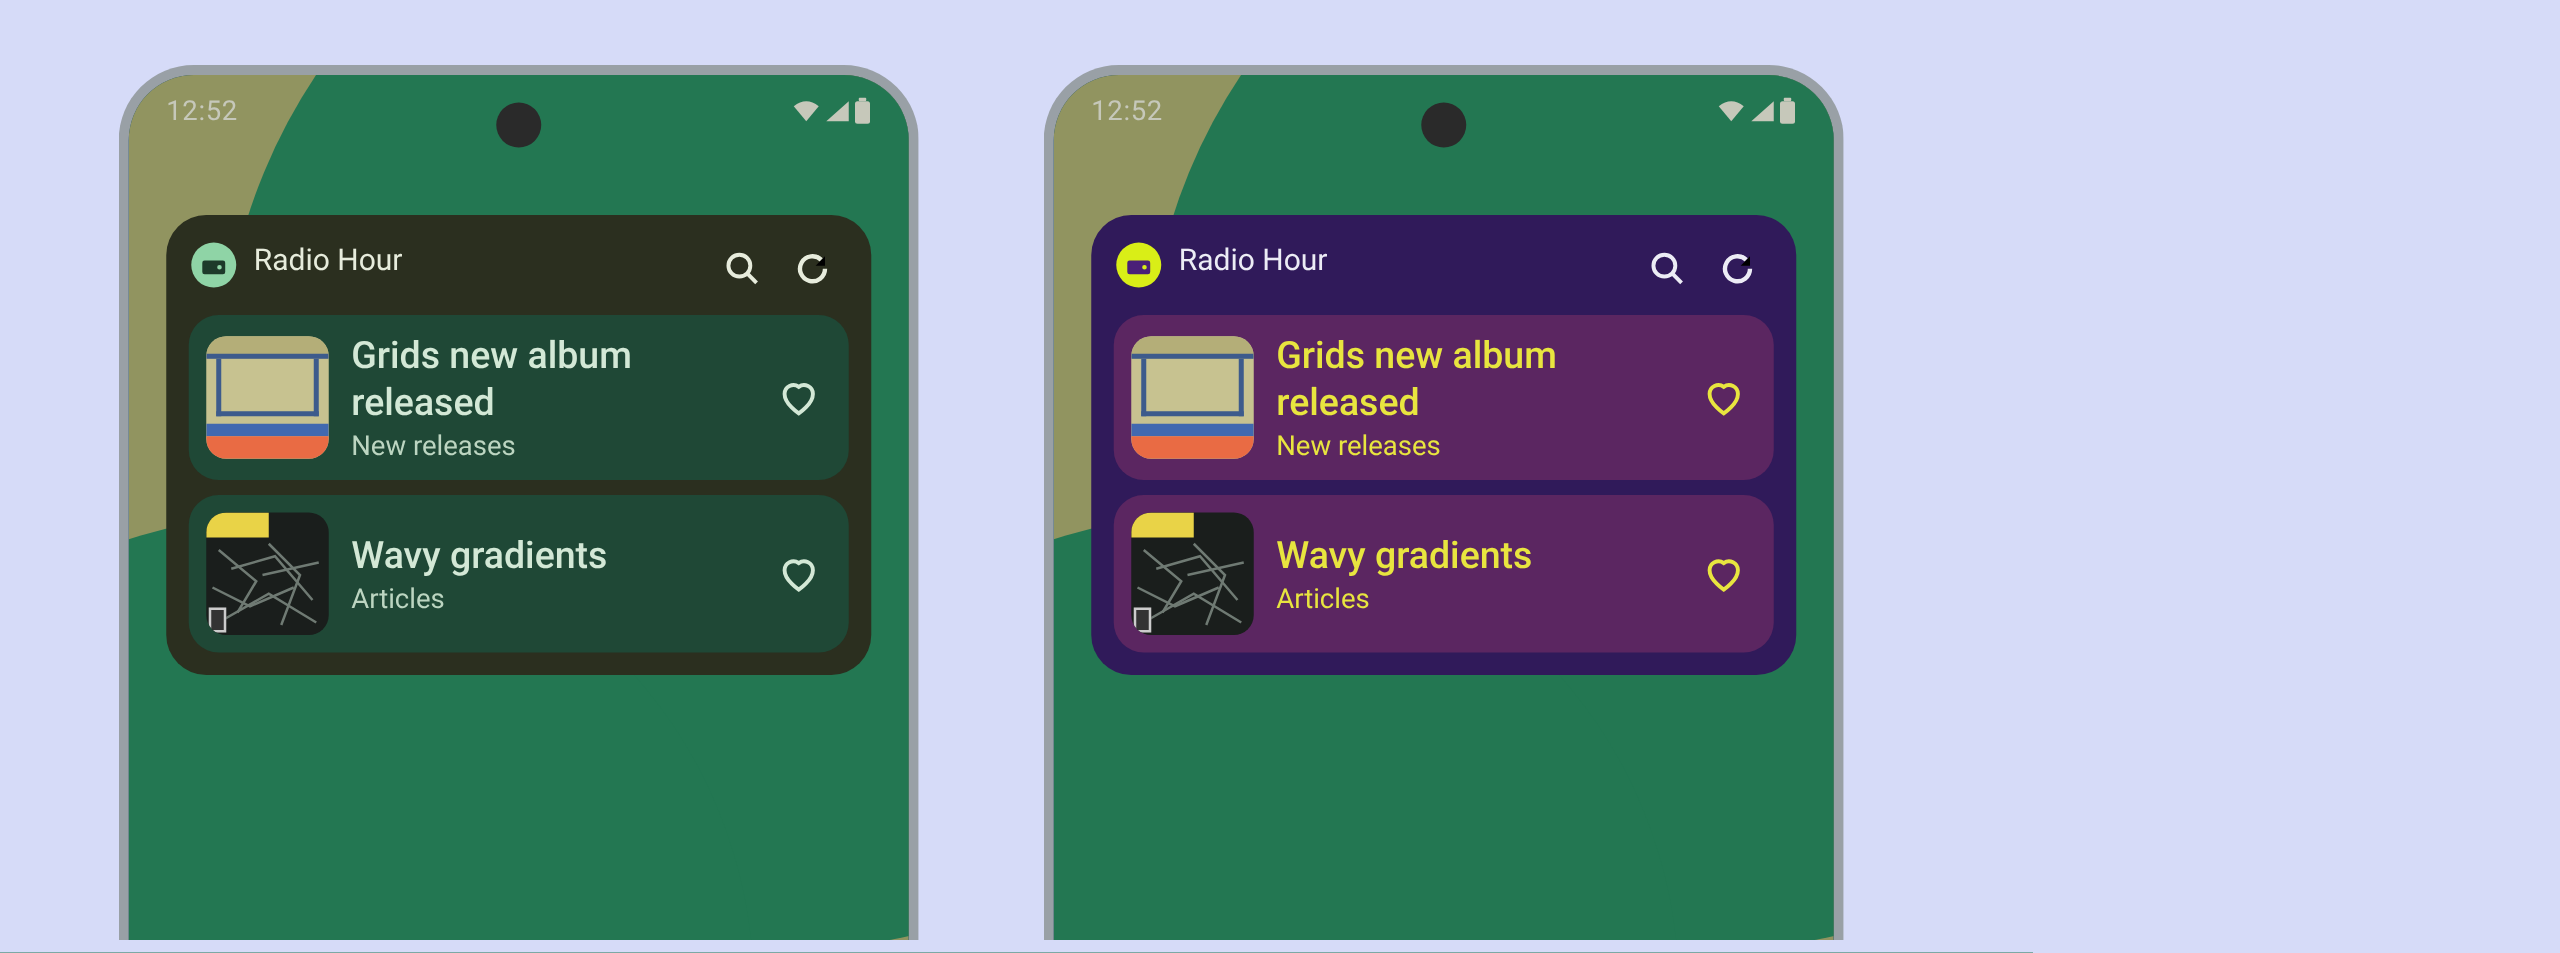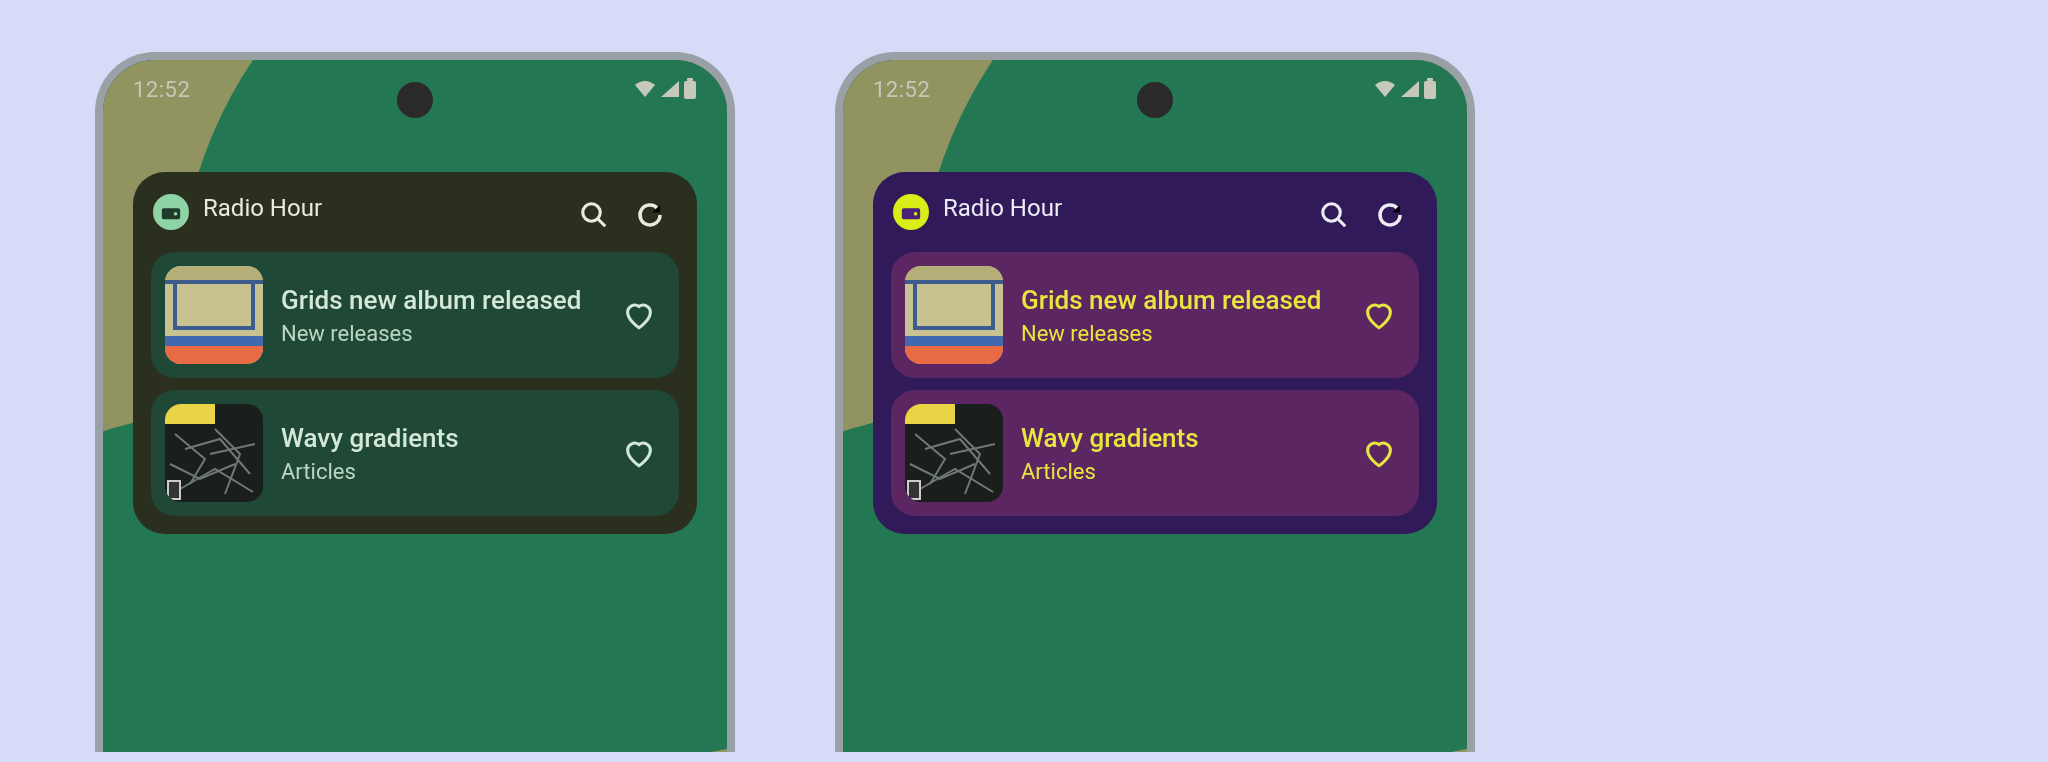--- a/index.html
+++ b/index.html
@@ -125,21 +125,21 @@
   .card:last-child { margin-bottom: 0; align-items: center; }
   .thumb {
     width: 98px;
     height: 98px;
     border-radius: 16px;
     flex-shrink: 0;
     overflow: hidden;
     position: relative;
   }
   .card-text { flex: 1; }
-  .card-title { font-size: 26px; font-weight: 500; line-height: 1.25; }
+  .card-title { font-size: 30px; font-weight: 500; line-height: 1.25; }
   .card-sub { font-size: 22px; font-weight: 400; margin-top: 4px; }
   .heart-btn {
     width: 44px;
     height: 44px;
     display: flex;
     align-items: center;
     justify-content: center;
     cursor: pointer;
   }
 

